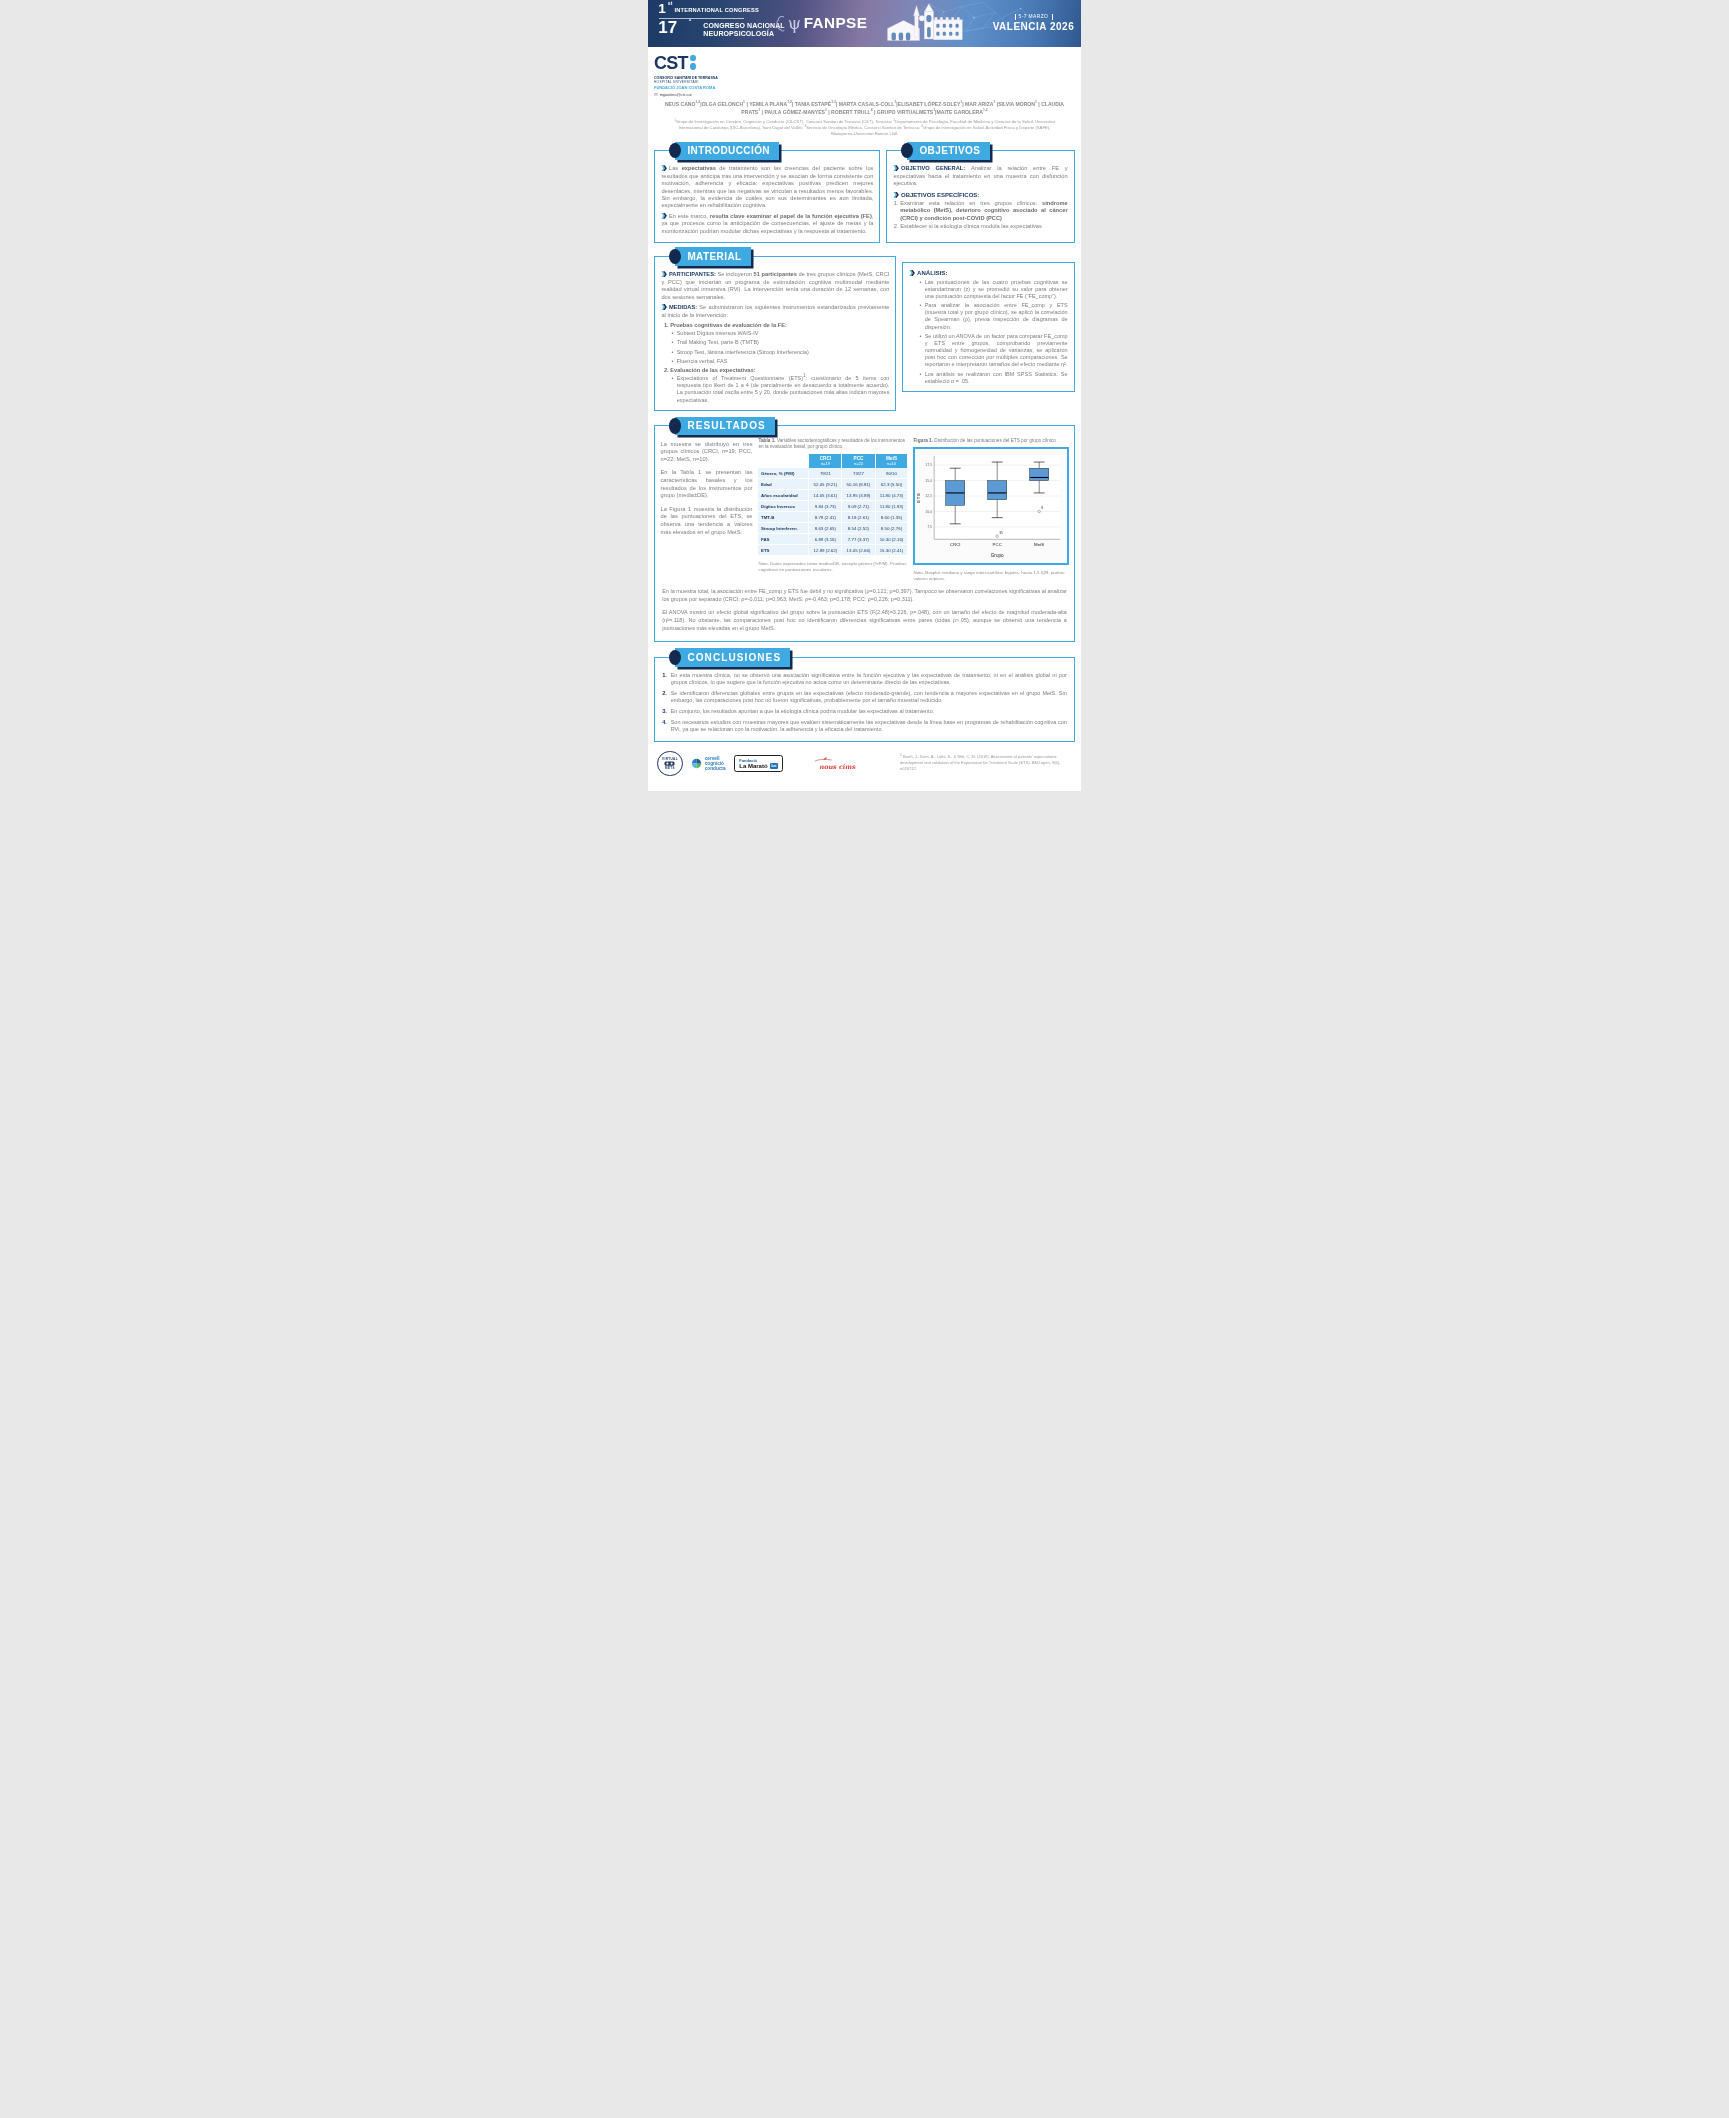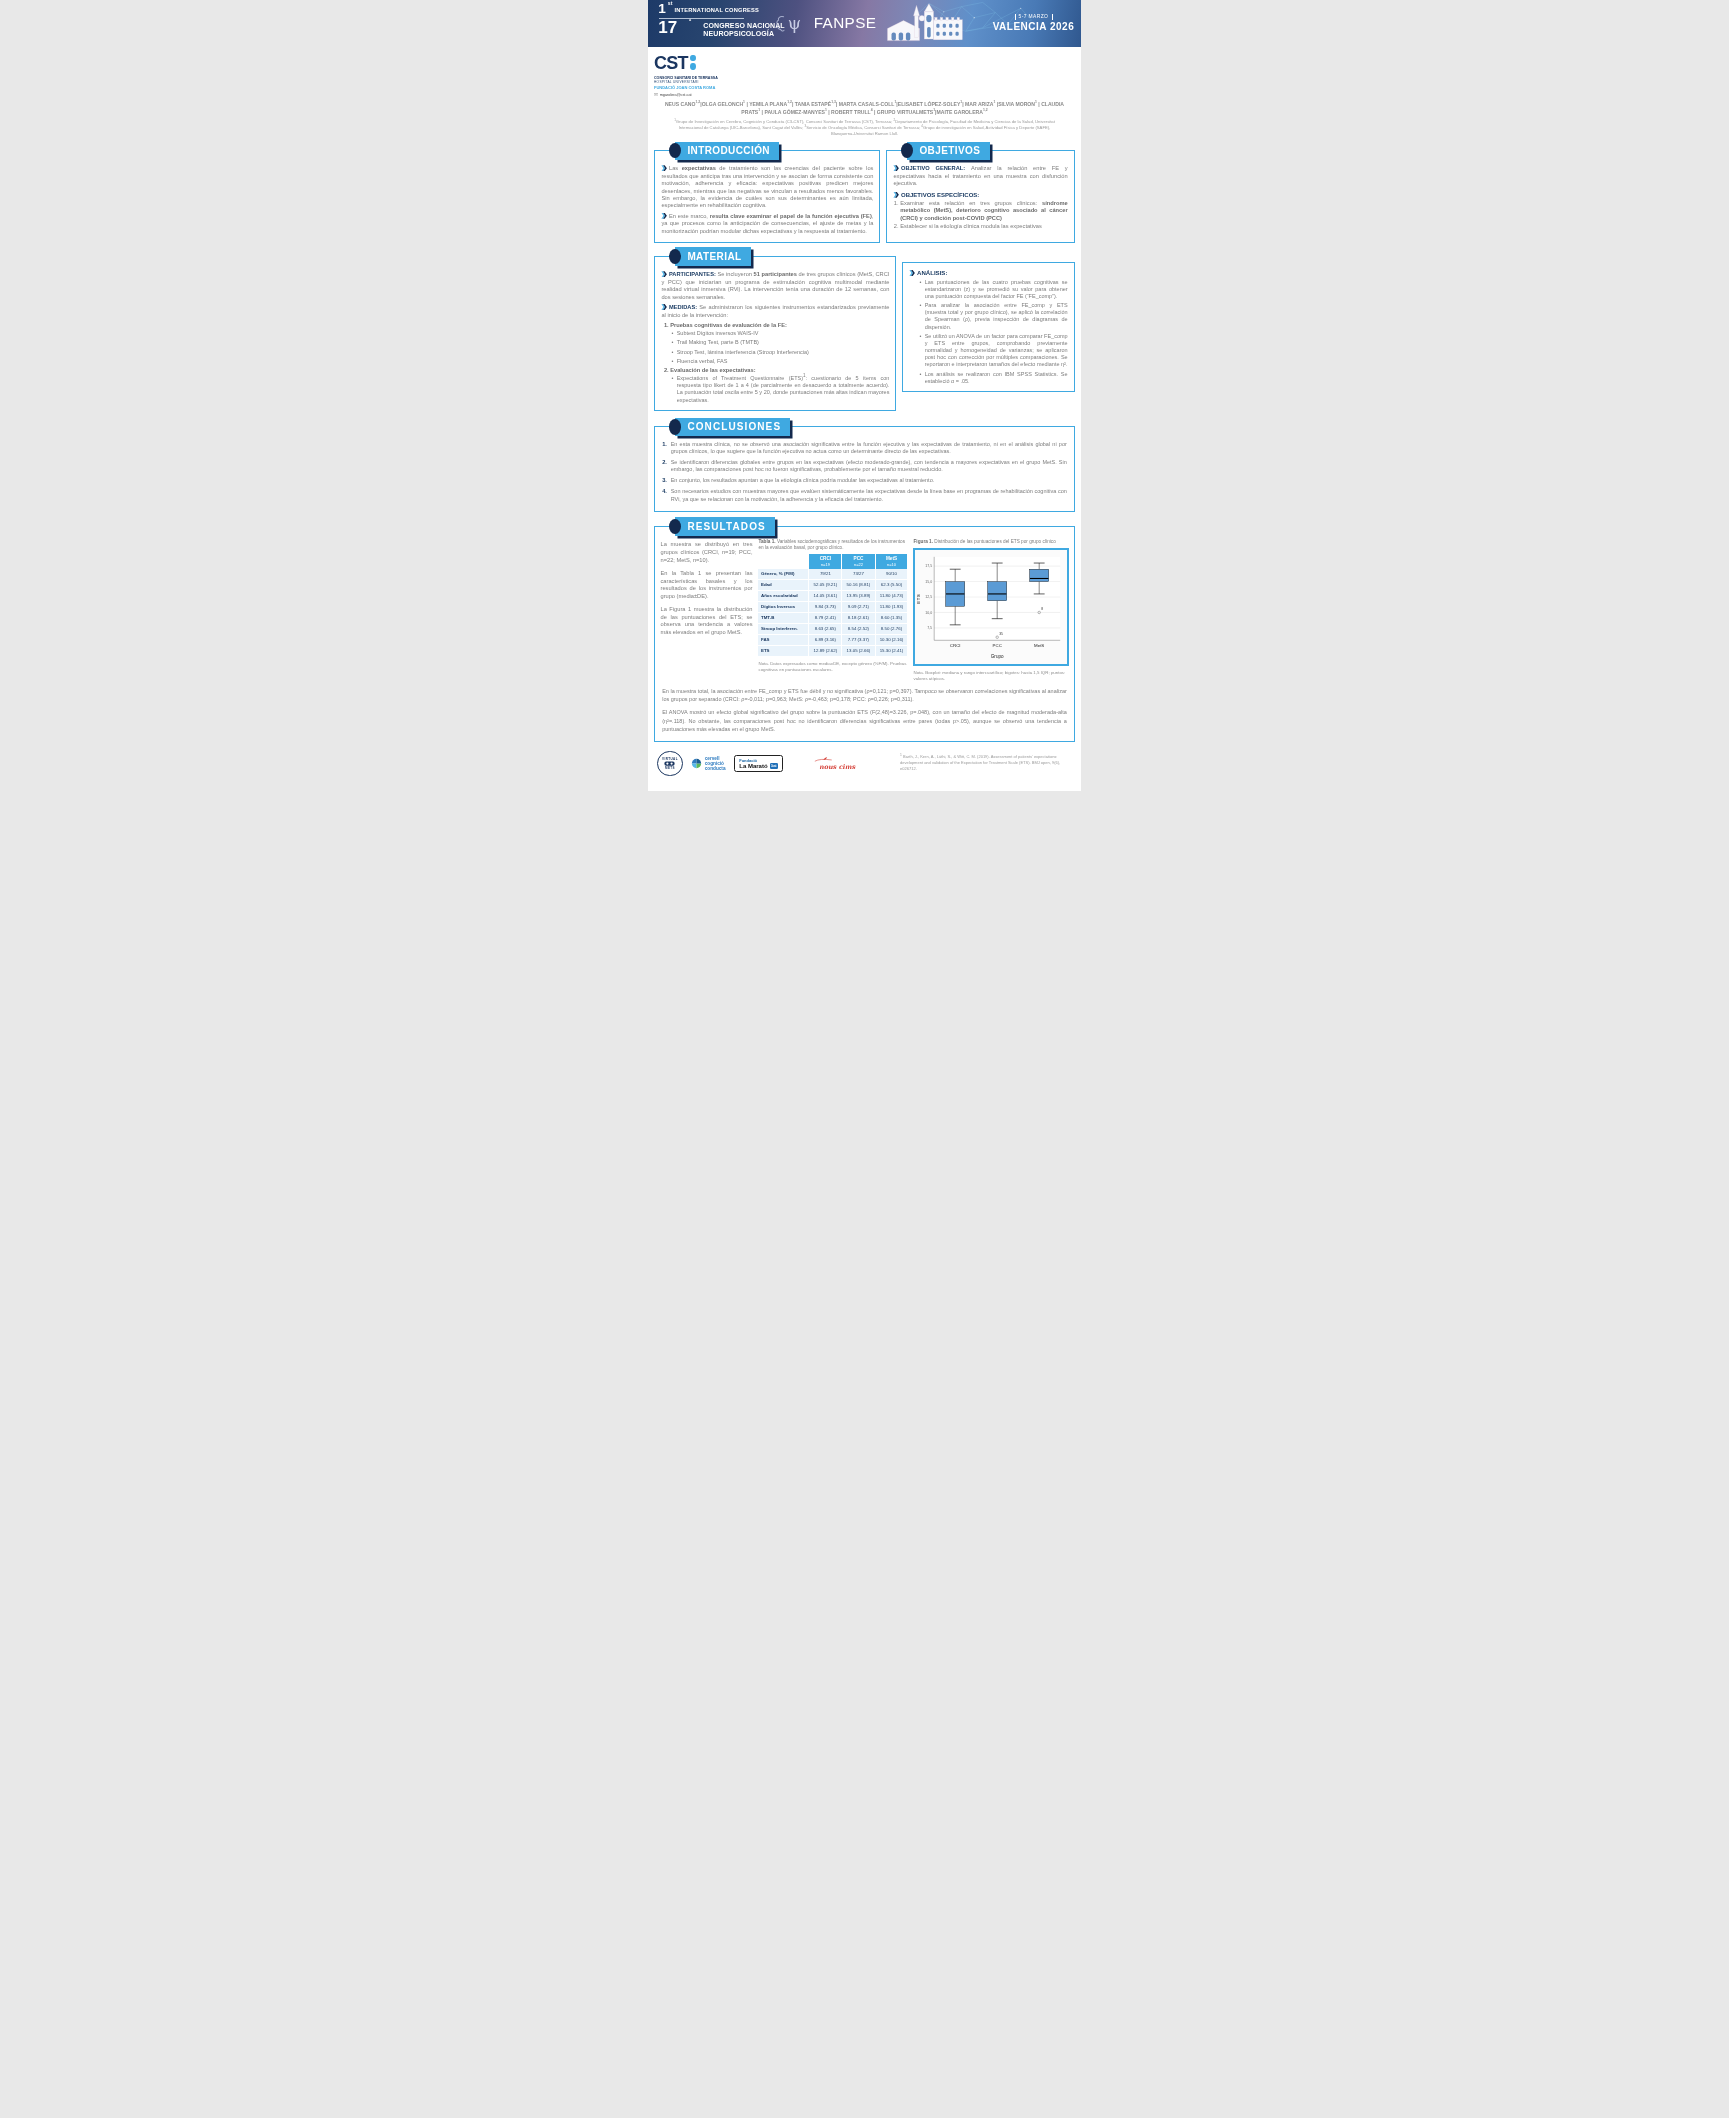--- a/index.html
+++ b/index.html
@@ -21,21 +21,21 @@
   .l-en{font-size:5.7px; font-weight:bold; letter-spacing:0.2px; margin-top:3.8px;}
   .divider{width:85px; height:0.8px; background:#cdd7e6; opacity:.85; margin:1.3px 0 2.1px 0.4px;}
   .c-es{display:flex; align-items:flex-start; gap:12px;}
   .n17{font-size:17px; font-weight:bold; line-height:.9;}
   .ord-es{font-size:6px; font-weight:bold; margin-top:0.8px;}
   .es-lines{margin-top:1.3px;}
   .es-lines div{font-size:7px; font-weight:bold; line-height:1.12; letter-spacing:0.1px;}
   .fanpse{position:absolute; left:128px; top:14.4px; display:flex; align-items:center; gap:2.5px;}
   .brain-ico{opacity:.85;}
   .psi{font-size:17px; color:#c7cbe3; font-family:"DejaVu Serif", serif; line-height:1;}
-  .fanpse-name{font-size:15.3px; font-weight:normal; letter-spacing:0.4px;margin-left:10px;}
+  .fanpse-name{font-size:15.3px; font-weight:bold; letter-spacing:0.4px;}
   .building{position:absolute; left:231px; top:3.4px; opacity:.96;}
   .mesh{position:absolute; right:40px; top:-1.7px; opacity:.65;}
   .banner-right{position:absolute; right:6.8px; top:13.6px; text-align:center;}
   .dates{font-size:4.9px; letter-spacing:0.4px; display:flex; align-items:center; justify-content:center;}
   .dates .bar{display:inline-block; width:0.4px; height:6px; background:#fff; margin:0 3.4px;}
   .venue{font-size:10px; font-weight:bold; letter-spacing:0.5px; margin-top:1.7px;}
 
   
   .title-row{display:flex; gap:4.2px; padding:4.2px 6px 0 6px;}
   .cst{width:67px; flex-shrink:0; padding-top:1.7px;}
@@ -271,30 +271,20 @@
     </div>
     <div class="sec-box ana-box">
       <div class="navy-h ana-head"><span class="chev"></span><span>ANÁLISIS:</span></div>
       <ul class="dot-list">
           <li>Las puntuaciones de las cuatro pruebas cognitivas se estandarizaron (z) y se promedió su valor para obtener una puntuación compuesta del factor FE (“FE_comp”).</li>
           <li>Para analizar la asociación entre FE_comp y ETS (muestra total y por grupo clínico), se aplicó la correlación de Spearman (ρ), previa inspección de diagramas de dispersión.</li>
           <li>Se utilizó un ANOVA de un factor para comparar FE_comp y ETS entre grupos, comprobando previamente normalidad y homogeneidad de varianzas; se aplicaron post hoc con corrección por múltiples comparaciones. Se reportaron e interpretaron tamaños del efecto mediante η².</li>
           <li>Los análisis se realizaron con IBM SPSS Statistics. Se estableció α = .05.</li>
         </ul>
     </div>
-  </section>
-
-  <section class="sec-box conc-box">
-    <div class="chip wide"><span>CONCLUSIONES</span></div>
-    <ol class="conc">
-        <li>En esta muestra clínica, no se observó una asociación significativa entre la función ejecutiva y las expectativas de tratamiento, ni en el análisis global ni por grupos clínicos, lo que sugiere que la función ejecutiva no actua como un determinante directo de las expectativas.</li>
-        <li>Se identificaron diferencias globales entre grupos en las expectativas (efecto moderado-grande), con tendencia a mayores expectativas en el grupo MetS. Sin embargo, las comparaciones post hoc no fueron significativas, probablemente por el tamaño muestral reducido.</li>
-        <li>En conjunto, los resultados apuntan a que la etiología clínica podría modular las expectativas al tratamiento.</li>
-        <li>Son necesarios estudios con muestras mayores que evalúen sistemáticamente las expectativas desde la línea base en programas de rehabilitación cognitiva con RVi, ya que se relacionan con la motivación, la adherencia y la eficacia del tratamiento.</li>
-      </ol>
   </section>
 
   <section class="sec-box res-box">
     <div class="chip wide"><span>RESULTADOS</span></div>
     <div class="res-grid">
       <div class="res-left">
         <p>La muestra se distribuyó en tres grupos clínicos (CRCI, n=19; PCC, n=22; MetS, n=10).</p>
         <p>En la Tabla 1 se presentan las características basales y los resultados de los instrumentos por grupo (media±DE).</p>
         <p>La Figura 1 muestra la distribución de las puntuaciones del ETS; se observa una tendencia a valores más elevados en el grupo MetS.</p>
       </div>
@@ -418,20 +408,30 @@
             </svg></div>
         <div class="note">Nota.  Boxplot: mediana y rango intercuartílico; bigotes: hasta 1,5 IQR; puntos: valores atípicos.</div>
       </div>
     </div>
     <div class="res-wide">
       <p>En la muestra total, la asociación entre FE_comp y ETS fue débil y no significativa (ρ=0,121; p=0,397). Tampoco se observaron correlaciones significativas al analizar los grupos por separado (CRCI: ρ=-0,011; p=0,963; MetS: ρ=-0,463; p=0,178; PCC: ρ=0,226; p=0,311).</p>
       <p>El ANOVA mostró un efecto global significativo del grupo sobre la puntuación ETS (F(2,48)=3.226, p=.048), con un tamaño del efecto de magnitud moderada-alta (η²=.118). No obstante, las comparaciones post hoc no identificaron diferencias significativas entre pares (todas p&gt;.05), aunque se observó una tendencia a puntuaciones más elevadas en el grupo MetS.</p>
     </div>
   </section>
 
+  <section class="sec-box conc-box">
+    <div class="chip wide"><span>CONCLUSIONES</span></div>
+    <ol class="conc">
+        <li>En esta muestra clínica, no se observó una asociación significativa entre la función ejecutiva y las expectativas de tratamiento, ni en el análisis global ni por grupos clínicos, lo que sugiere que la función ejecutiva no actua como un determinante directo de las expectativas.</li>
+        <li>Se identificaron diferencias globales entre grupos en las expectativas (efecto moderado-grande), con tendencia a mayores expectativas en el grupo MetS. Sin embargo, las comparaciones post hoc no fueron significativas, probablemente por el tamaño muestral reducido.</li>
+        <li>En conjunto, los resultados apuntan a que la etiología clínica podría modular las expectativas al tratamiento.</li>
+        <li>Son necesarios estudios con muestras mayores que evalúen sistemáticamente las expectativas desde la línea base en programas de rehabilitación cognitiva con RVi, ya que se relacionan con la motivación, la adherencia y la eficacia del tratamiento.</li>
+      </ol>
+  </section>
+
   <footer class="footer">
     <div class="vm">
       <span class="vt">VIRTUAL</span>
       <svg width="11" height="5.1" viewBox="0 0 26 12">
           <rect x="1" y="1" rx="4" width="24" height="10" fill="#1b3660"></rect>
           <circle cx="8" cy="6" r="2.6" fill="#fff"></circle>
           <circle cx="18" cy="6" r="2.6" fill="#fff"></circle>
         </svg>
       <span class="vt">METS</span>
     </div>

